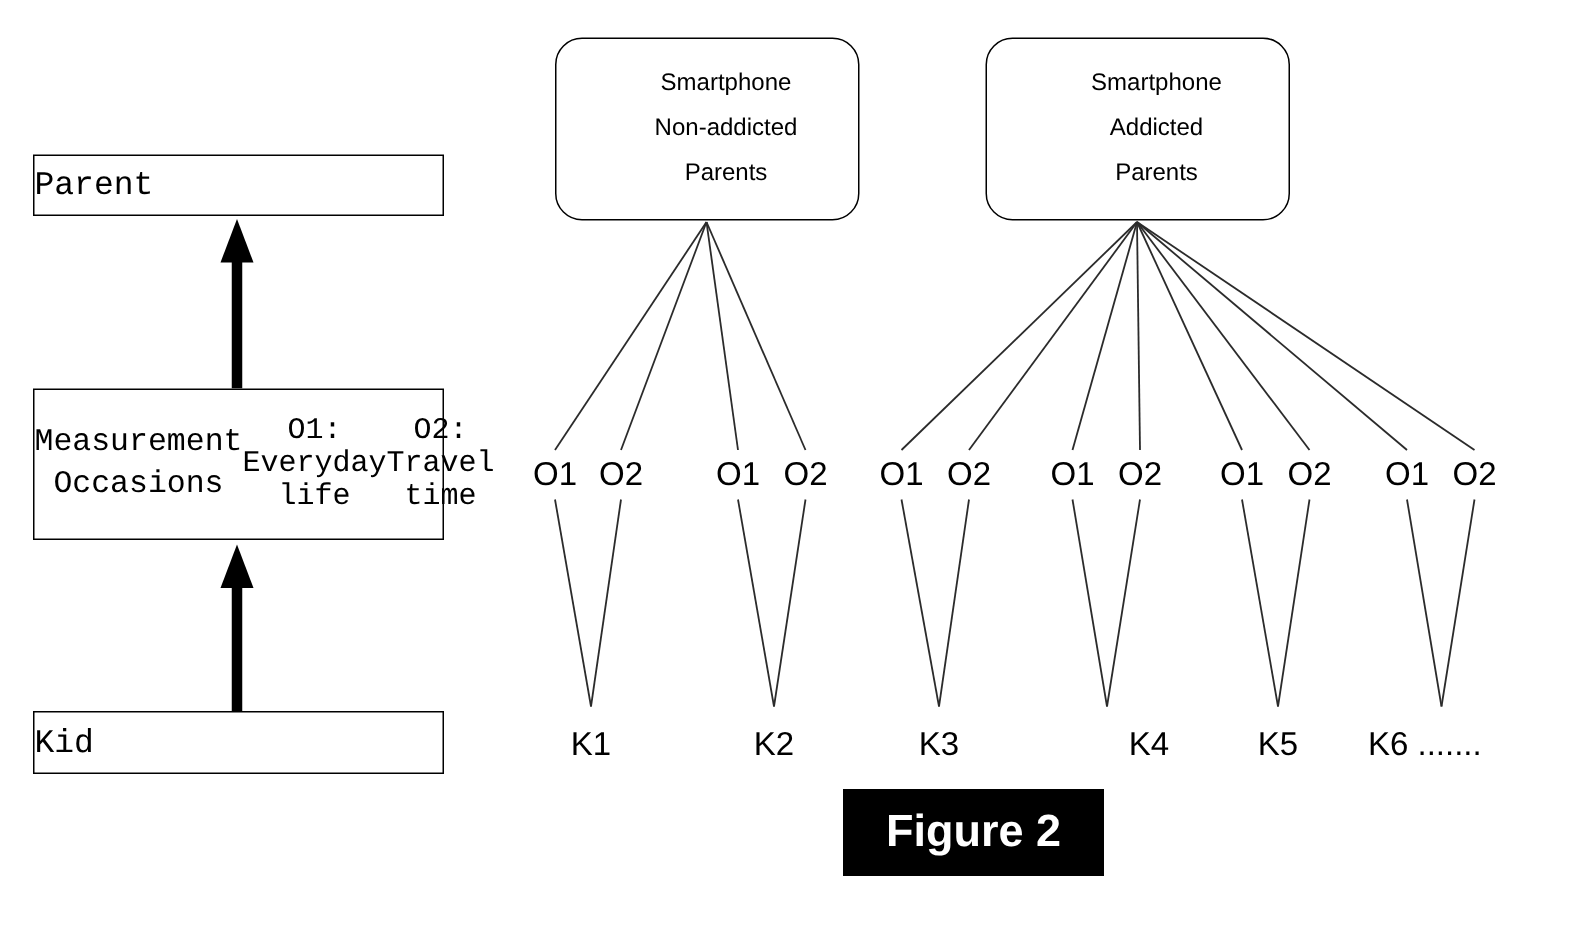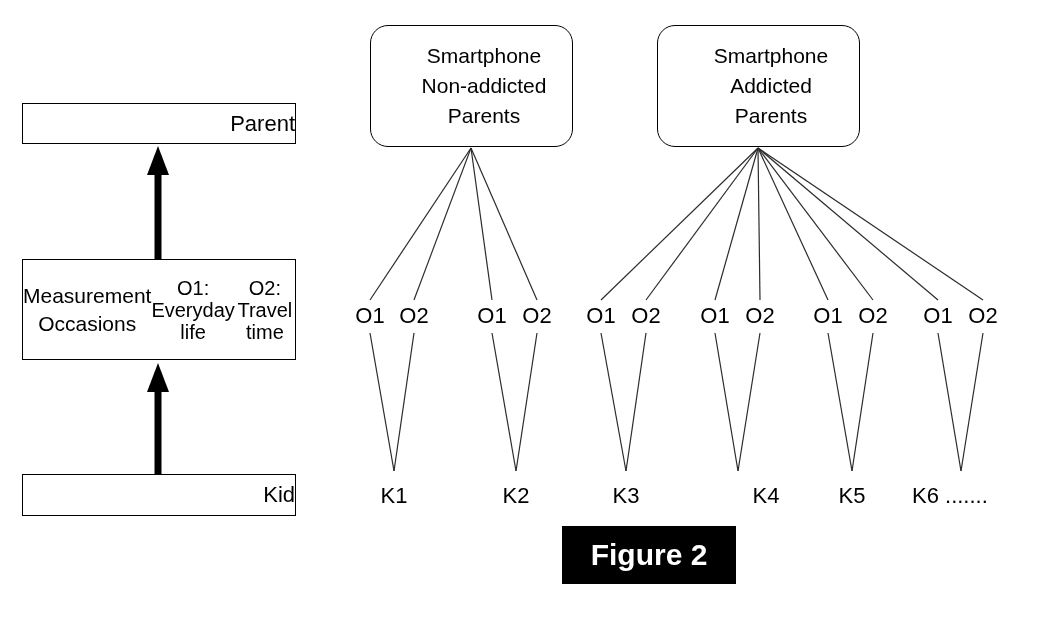--- a/index.html
+++ b/index.html
@@ -18,23 +18,24 @@
   svg.wires {
     position: absolute;
     left: 0; top: 0;
   }
   .box {
     position: absolute;
     border: 1.6px solid #000000;
     background: #ffffff;
     display: flex;
     align-items: center;
-    justify-content: flex-end;
+    justify-content: flex-start;
     box-sizing: border-box;
     text-align: center;
+    font-family: Liberation Mono, monospace;
   }
   .parent-box { left: 22px; top: 103px; width: 274px; height: 41px; font-size: 22px; }
   .kid-box    { left: 22px; top: 474px; width: 274px; height: 42px; font-size: 22px; }
   .measurement-box {
     left: 22px; top: 259px; width: 274px; height: 101px;
     flex-direction: row;
   }
   .m-title { font-size: 21px; line-height: 28px; }
   .m-sub   { font-size: 20px; line-height: 22px; }
   .group-box {
@@ -42,21 +43,21 @@
     top: 25px;
     width: 203px;
     height: 122px;
     border: 1.6px solid #000000;
     border-radius: 18px;
     background: #ffffff;
     display: flex;
     flex-direction: column;
     align-items: center;
     justify-content: center;
-    font-size: 21px;
+    font-size: 16px;
     line-height: 30px;
     text-align: center;
     box-sizing: border-box;
     padding-left: 25px;
   }
   .group-box-left  { left: 370px; }
   .group-box-right { left: 657px; }
   .group-mid { font-weight: normal; }
   .o-label {
     position: absolute;

